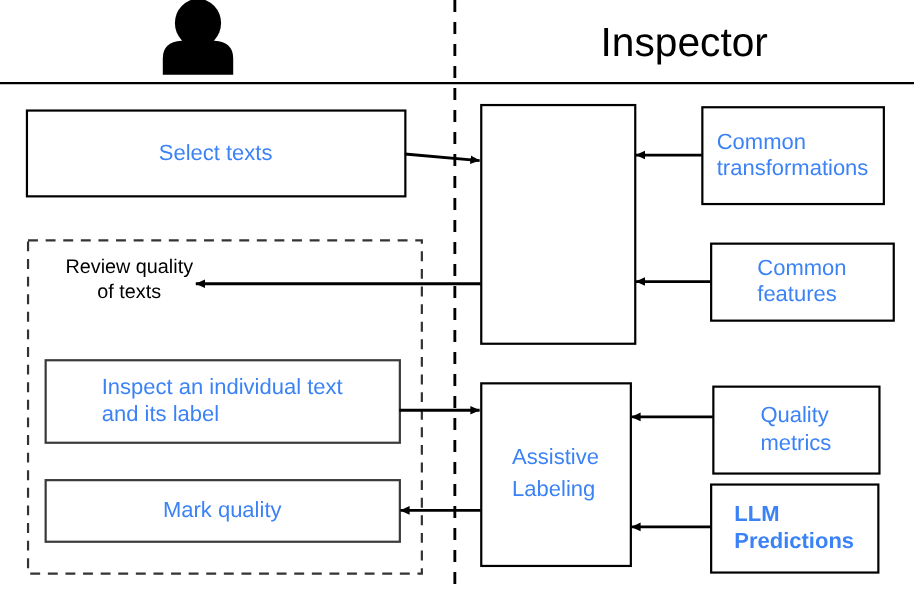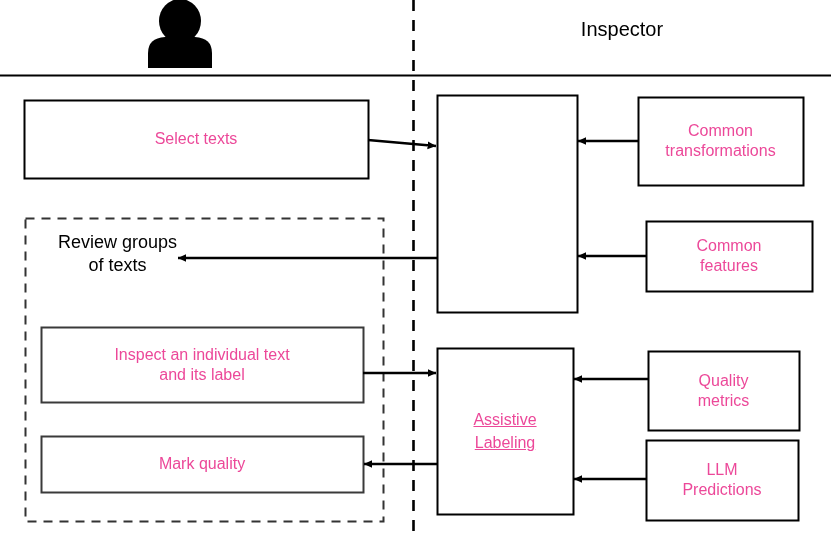--- a/index.html
+++ b/index.html
@@ -20,31 +20,30 @@
     top: 0;
     left: 0;
     width: 831px;
     height: 535px;
   }
   .box-text {
     position: absolute;
     display: flex;
     align-items: center;
     justify-content: center;
-    text-align: center;
-    color: #ec4899;
-    font-size: 16px;
+    color: #3b82f6;
+    font-size: 20px;
     line-height: 1.22;
     white-space: pre-line;
     pointer-events: none;
   }
   .lane-title {
     position: absolute;
     color: #000000;
-    font-size: 20px;
+    font-size: 37px;
     text-align: center;
     white-space: nowrap;
   }
   .review-label {
     position: absolute;
     color: #000000;
     font-size: 18px;
     line-height: 1.28;
     text-align: center;
     white-space: pre-line;
@@ -105,37 +104,37 @@
 
     <line x1="648" y1="379" x2="574" y2="379" stroke="#000000" stroke-width="2.6" marker-end="url(#arrowhead)"></line>
 
     <line x1="646" y1="479" x2="574" y2="479" stroke="#000000" stroke-width="2.6" marker-end="url(#arrowhead)"></line>
   </svg>
 
   <div class="lane-title" style="left:413px; top:18px; width:418px;">Inspector</div>
 
   <div class="box-text" style="left:24px; top:100px; width:344px; height:78px;">Select texts</div>
 
-  <div class="review-label" style="left:30px; top:231px; width:175px;">Review groups
+  <div class="review-label" style="left:30px; top:231px; width:175px;">Review quality
 of texts</div>
 
   <div class="box-text" style="left:41px; top:436px; width:322px; height:56px;">Mark quality</div>
 
   <div class="box-text" style="left:41px; top:327px; width:322px; height:75px;">Inspect an individual text
 and its label</div>
 
 
-  <div class="box-text" style="left:437px; top:348px; width:136px; height:166px; line-height:1.45;text-decoration:underline;">Assistive
+  <div class="box-text" style="left:437px; top:348px; width:136px; height:166px; line-height:1.45;">Assistive
 Labeling</div>
 
   <div class="box-text" style="left:638px; top:97px; width:165px; height:88px;">Common
 transformations</div>
 
   <div class="box-text" style="left:646px; top:221px; width:166px; height:70px;">Common
 features</div>
 
   <div class="box-text" style="left:648px; top:351px; width:151px; height:79px;">Quality
 metrics</div>
 
-  <div class="box-text" style="left:646px; top:440px; width:152px; height:80px;">LLM
+  <div class="box-text" style="left:646px; top:440px; width:152px; height:80px;font-weight:bold;">LLM
 Predictions</div>
 
 </div>
 
 </body></html>

